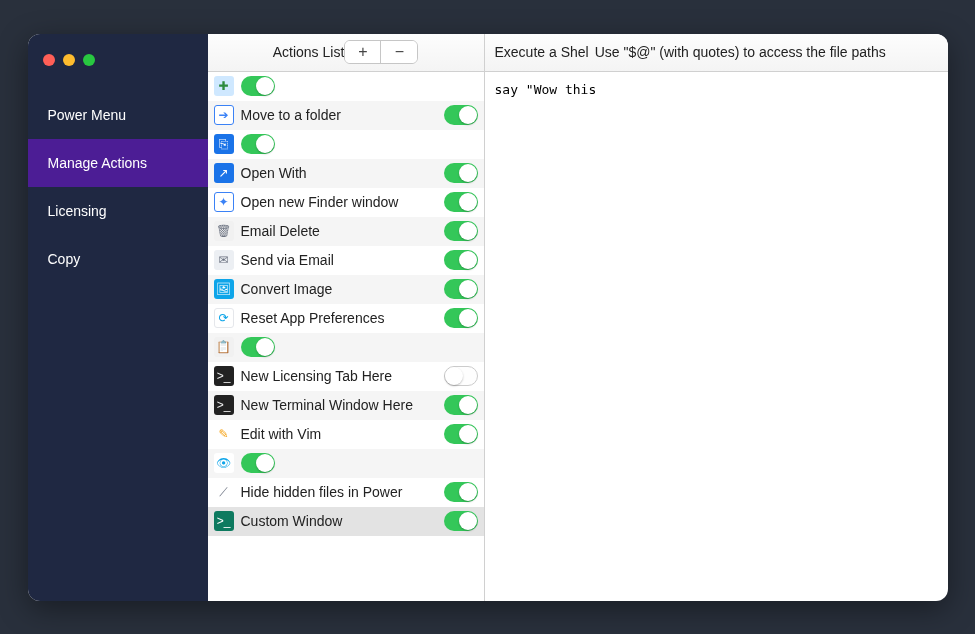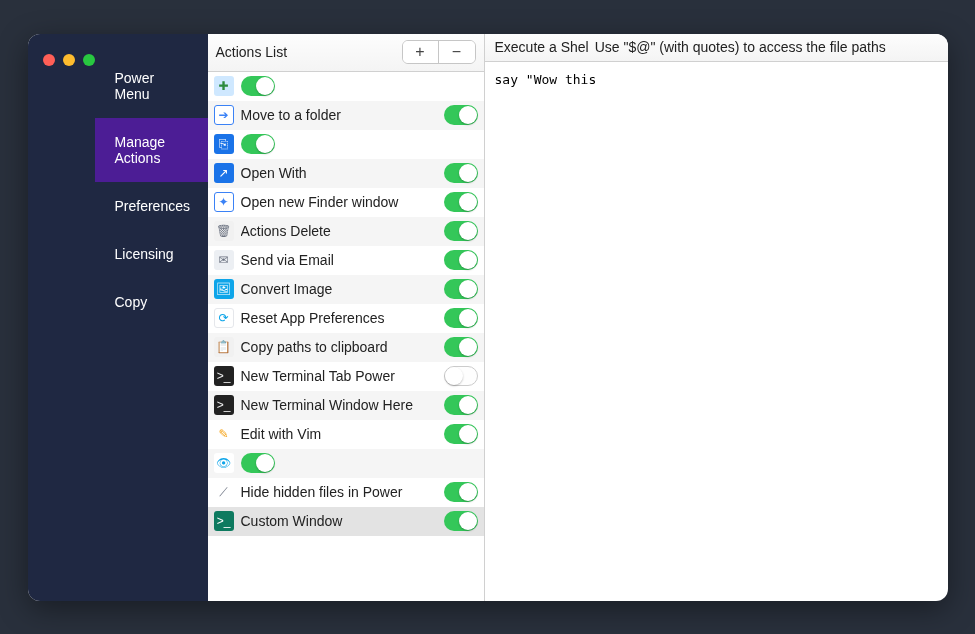--- a/index.html
+++ b/index.html
@@ -18,20 +18,21 @@
       background: #fff;
       border-radius: 12px;
       display: flex;
       overflow: hidden;
       box-shadow: 0 8px 30px rgba(0,0,0,0.4);
     }
     .sidebar {
       width: 180px;
       background: #1f2842;
       display: flex;
+      flex-direction: column;
       padding-top: 20px;
     }
     .traffic-lights {
       display: flex;
       gap: 8px;
       padding-left: 15px;
       margin-bottom: 25px;
     }
     .tl {
       width: 12px;
@@ -53,21 +54,21 @@
     .actions-pane {
       width: 277px;
       border-right: 1px solid #d0d0d0;
       display: flex;
       flex-direction: column;
       background: #fff;
     }
     .actions-header {
       display: flex;
       align-items: center;
-      justify-content: space-between;
+      justify-content: center;
       padding: 6px 8px 6px 8px;
       border-bottom: 1px solid #d0d0d0;
       background: linear-gradient(#fdfdfd, #f4f4f4);
       height: 38px;
     }
     .actions-header-title {
       font-size: 14px;
       color: #222;
     }
     .header-buttons {
@@ -154,21 +155,21 @@
       flex-direction: column;
     }
     .detail-header {
       display: flex;
       align-items: center;
       padding: 6px 10px;
       border-bottom: 1px solid #d0d0d0;
       background: linear-gradient(#fdfdfd, #f4f4f4);
       font-size: 14px;
       color: #222;
-      height: 28px;
+      height: 38px;
       gap: 6px;
     }
     .detail-header .title-part {
       white-space: nowrap;
     }
     .detail-header .hint-part {
       white-space: nowrap;
       overflow: hidden;
     }
     .detail-body {
@@ -203,21 +204,20 @@
 
   <div class="sidebar">
     <div class="traffic-lights">
       <div class="tl tl-red"></div>
       <div class="tl tl-yellow"></div>
       <div class="tl tl-green"></div>
     </div>
     <div id="nav-container">
         <div class="nav-item"><span>Power Menu</span></div>
         <div class="nav-item active"><span>Manage Actions</span></div>
-        <div class="nav-item"><span>Preferences</span></div>
         <div class="nav-item"><span>Licensing</span></div>
         <div class="nav-item"><span>Copy</span></div>
       </div>
   </div>
 
   <div class="actions-pane">
     <div class="actions-header">
       <span class="actions-header-title">Actions List</span>
       <div class="header-buttons">
         <div class="hbtn">
@@ -257,21 +257,21 @@
         </div>
         <div class="action-row">
           <div class="action-icon ic-finder">✦</div>
           <div class="action-label">Open new Finder window</div>
           <div class="toggle on">
             <div class="knob"></div>
           </div>
         </div>
         <div class="action-row alt">
           <div class="action-icon ic-trash">🗑</div>
-          <div class="action-label">Actions Delete</div>
+          <div class="action-label">Email Delete</div>
           <div class="toggle on">
             <div class="knob"></div>
           </div>
         </div>
         <div class="action-row">
           <div class="action-icon ic-mail">✉</div>
           <div class="action-label">Send via Email</div>
           <div class="toggle on">
             <div class="knob"></div>
           </div>
@@ -285,28 +285,27 @@
         </div>
         <div class="action-row">
           <div class="action-icon ic-reset">⟳</div>
           <div class="action-label">Reset App Preferences</div>
           <div class="toggle on">
             <div class="knob"></div>
           </div>
         </div>
         <div class="action-row alt">
           <div class="action-icon ic-clip">📋</div>
-          <div class="action-label">Copy paths to clipboard</div>
           <div class="toggle on">
             <div class="knob"></div>
           </div>
         </div>
         <div class="action-row">
           <div class="action-icon ic-term">&gt;_</div>
-          <div class="action-label">New Terminal Tab Power</div>
+          <div class="action-label">New Licensing Tab Here</div>
           <div class="toggle off">
             <div class="knob"></div>
           </div>
         </div>
         <div class="action-row alt">
           <div class="action-icon ic-term">&gt;_</div>
           <div class="action-label">New Terminal Window Here</div>
           <div class="toggle on">
             <div class="knob"></div>
           </div>

